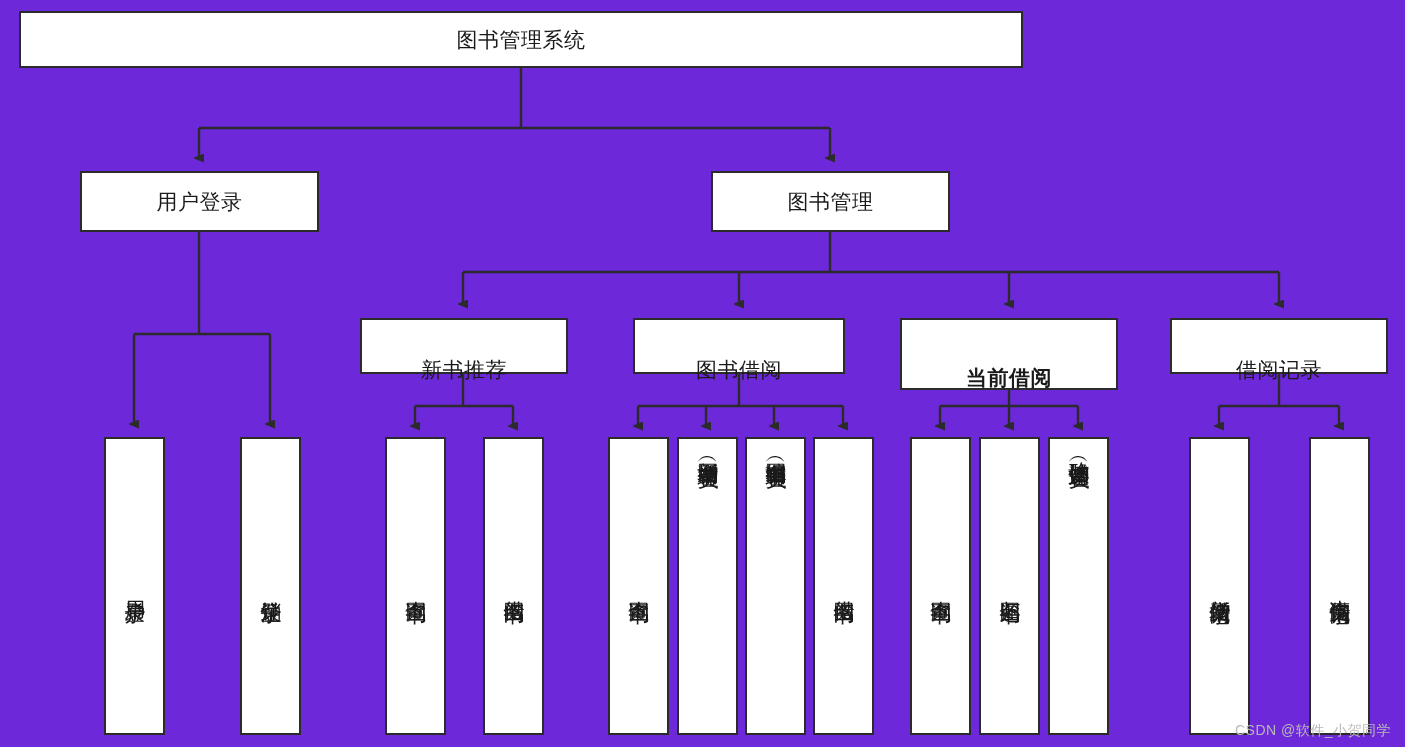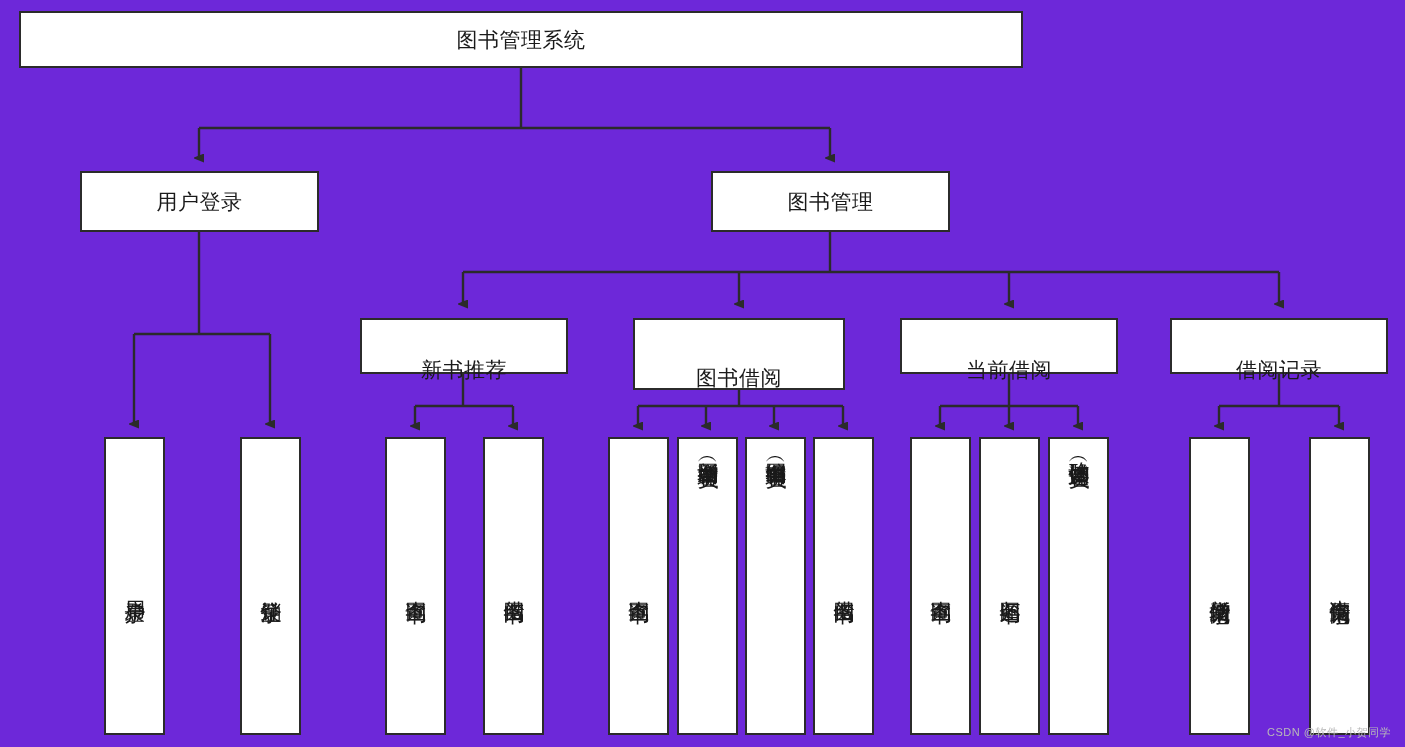--- a/index.html
+++ b/index.html
@@ -61,21 +61,21 @@
     max-height: 284px;
   }
   .node.leaf.centered {
     align-items: center;
     padding-top: 0;
   }
   #watermark {
     position: absolute;
     right: 14px;
     bottom: 7px;
-    font-size: 11px;
+    font-size: 14px;
     color: #b9b9b9;
     letter-spacing: 0.5px;
     z-index: 5;
     white-space: nowrap;
   }
 </style>
 </head>
 <body>
 
 <div id="diagram-root">
@@ -140,25 +140,25 @@
   </div>
 
   <div class="node level2" style="left:711px; top:171px; width:239px; height:61px;">
     <span class="node-label">图书管理</span>
   </div>
 
   <div class="node level3" style="left:360px; top:318px; width:208px; height:56px;">
     <span class="node-label">新书推荐</span>
   </div>
 
-  <div class="node level3" style="left:633px; top:318px; width:212px; height:72px;">
+  <div class="node level3" style="left:633px; top:318px; width:212px; height:56px;">
     <span class="node-label">图书借阅</span>
   </div>
 
-  <div class="node level3" style="left:900px; top:318px; width:218px; height:56px;">
+  <div class="node level3" style="left:900px; top:318px; width:218px; height:72px;font-weight:bold;">
     <span class="node-label">当前借阅</span>
   </div>
 
   <div class="node level3" style="left:1170px; top:318px; width:218px; height:56px;">
     <span class="node-label">借阅记录</span>
   </div>
 
   <div class="node leaf centered" style="left:104px; top:437px; width:61px; height:298px;">
     <span class="node-label">用户登录</span>
   </div>

